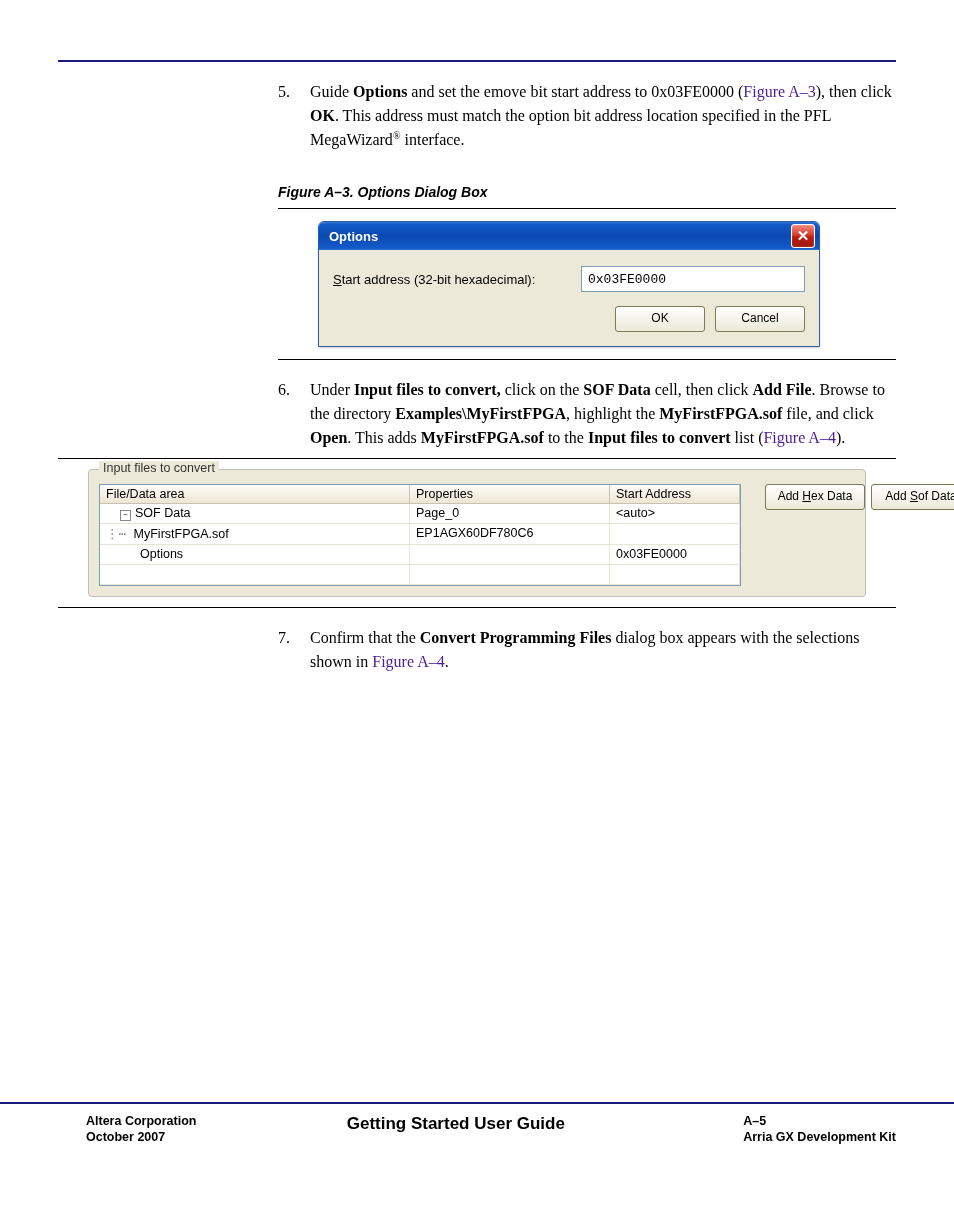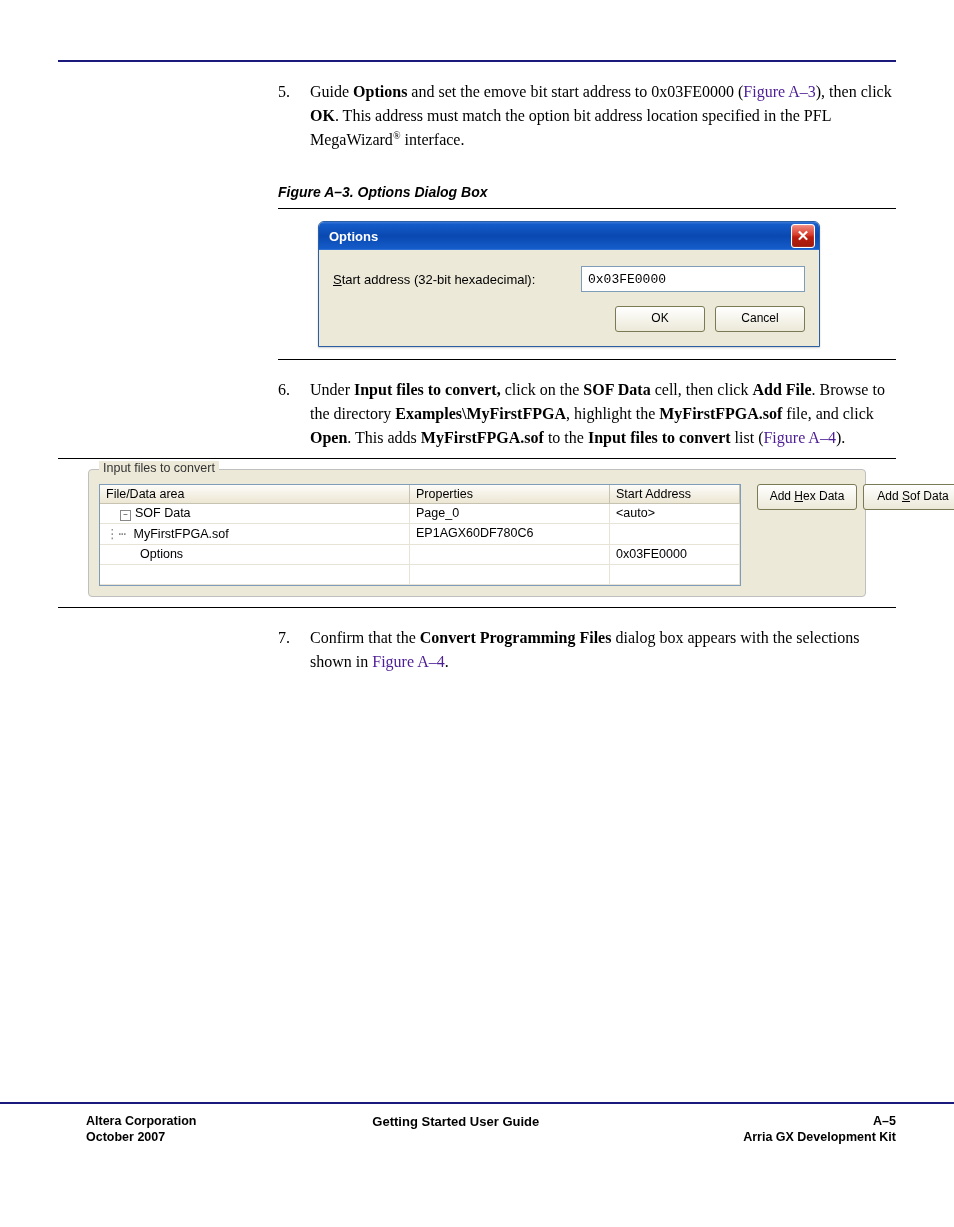--- a/index.html
+++ b/index.html
@@ -143,21 +143,21 @@
 .group-legend {
   position: absolute;
   top: -9px;
   left: 10px;
   background: #ece9d8;
   padding: 0 4px;
   color: #333;
 }
 .group-inner {
   display: flex;
-  gap: 16px;
+  gap: 24px;
 }
 .files-table {
   flex: 1;
   background: #fff;
   border: 1px solid #7f9db9;
 }
 .files-grid {
   display: grid;
   grid-template-columns: 310px 200px 130px;
 }
@@ -219,24 +219,24 @@
 }
 .footer .left, .footer .right {
   display:flex;
   flex-direction:column;
   gap:2px;
   margin-left:28px;
 }
 .footer .center {
   font-weight: bold;
   text-align: right;
-  font-size: 13px;
+  font-size: 17px;
 }
 .footer .right {
-  text-align: right;
+  text-align: left;
 }
 </style>
 </head>
 <body>
 
 <div class="page">
   <hr class="rule">
 
   <div class="step">
     <div class="num">5.</div>

